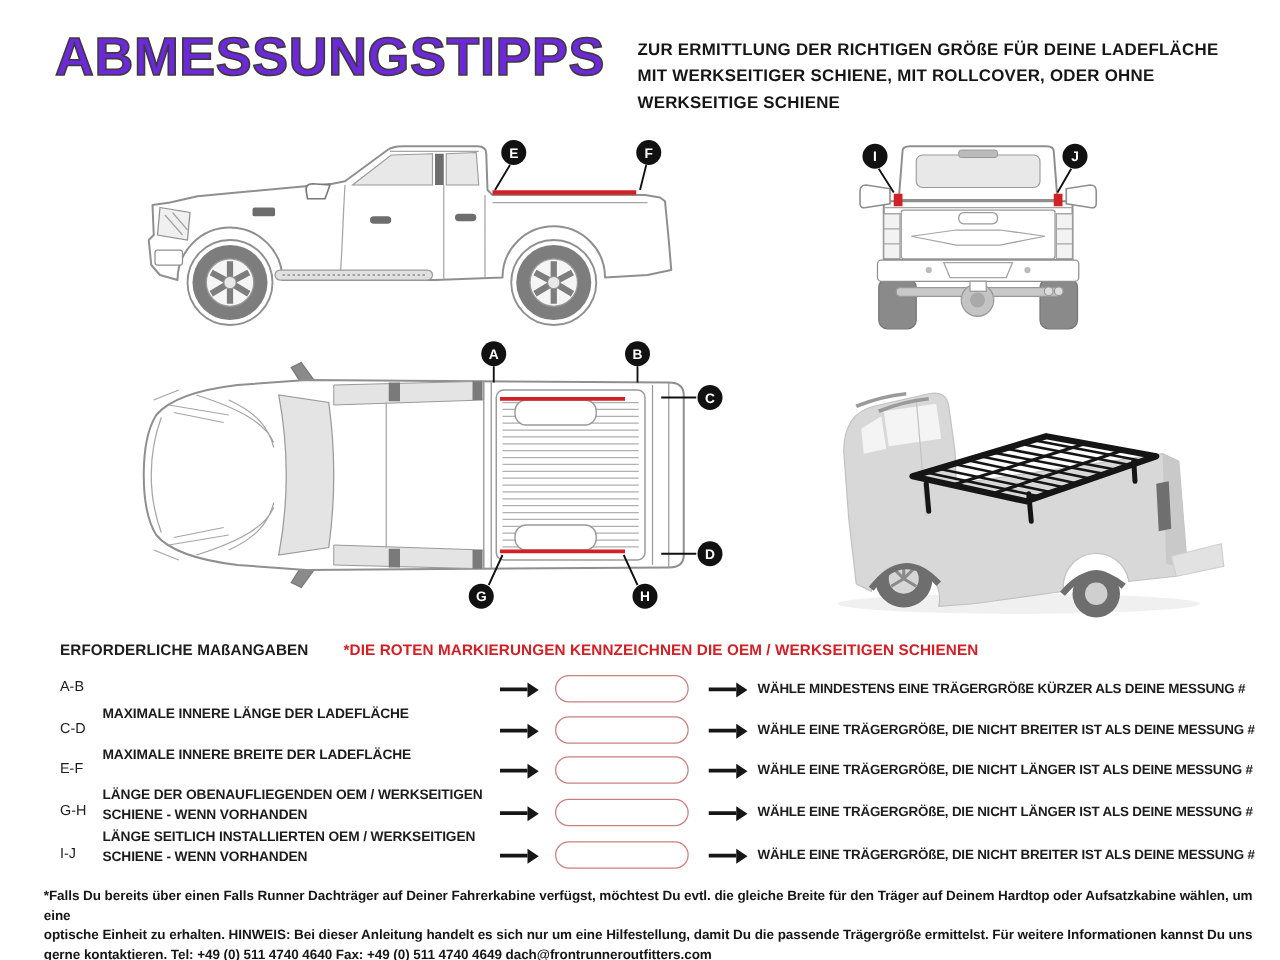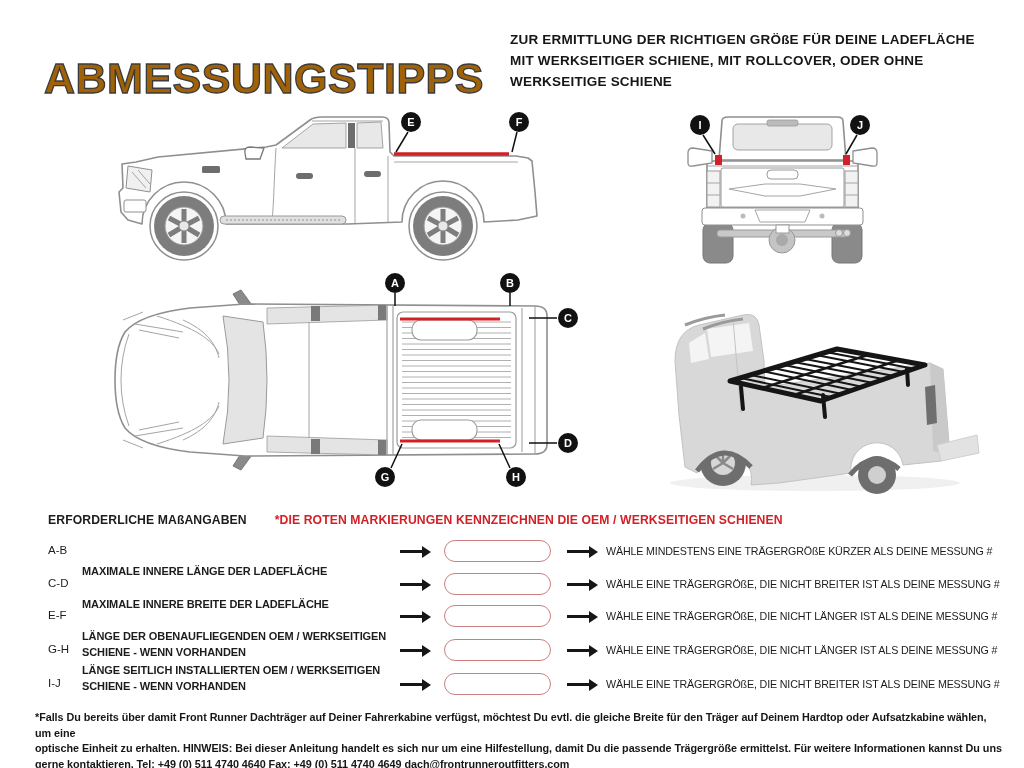--- a/index.html
+++ b/index.html
@@ -4,34 +4,34 @@
 <style>
   html,body{margin:0;padding:0;}
   body{
     width:1024px;height:768px;position:relative;background:#fff;
     font-family:"Liberation Sans", sans-serif;color:#1c1c1c;overflow:hidden;
     --accent:#d22027;--ink:#1c1c1c;--gray:#8f8f8f;
   }
   .abs{position:absolute;}
   .page-title{
     left:44px;top:22px;font-size:43px;font-weight:800;letter-spacing:.5px;
-    color:#a16207;-webkit-text-stroke:1.3px #3b3b3b;white-space:nowrap;margin-top:32px;
+    color:#6d28d9;-webkit-text-stroke:1.3px #3b3b3b;white-space:nowrap;
   }
   .subtitle{
     left:510px;top:29px;width:475px;font-size:13.5px;font-weight:700;
     line-height:21px;letter-spacing:.2px;white-space:pre-line;color:#161616;
   }
   .section-head{left:48px;top:513px;font-size:12.2px;font-weight:700;letter-spacing:.1px;}
   .section-head .note{color:var(--accent);margin-left:28px;}
   .mrow{left:48px;width:965px;height:34px;}
   .mrow .code{position:absolute;left:0;top:0;width:34px;font-size:11.5px;font-weight:400;}
   .mrow .label{position:absolute;left:34px;top:0;width:318px;font-size:11px;font-weight:700;
     line-height:15.5px;white-space:pre-line;letter-spacing:-.1px;margin-top:20px;}
   .mrow .instr{position:absolute;left:558px;top:1px;width:410px;font-size:10.7px;
-    font-weight:400;letter-spacing:-.15px;white-space:nowrap;}
+    font-weight:700;letter-spacing:-.15px;white-space:nowrap;}
   .arrow{position:absolute;top:6px;width:22px;height:3px;background:#161616;}
   .arrow::after{content:"";position:absolute;right:-9px;top:-4.5px;
     border-left:9px solid #161616;border-top:6px solid transparent;border-bottom:6px solid transparent;}
   .arr1{left:352px;}
   .arr2{left:519px;}
   .pill{position:absolute;left:396px;top:-4px;width:107px;height:22px;background:#fff;
     border:1.6px solid #cb7f7f;border-radius:13px;outline:none;
     font:700 12px "Liberation Sans",sans-serif;text-align:center;color:#1c1c1c;box-sizing:border-box;}
   .footer{left:35px;top:710px;width:968px;font-size:10.8px;font-weight:700;
     line-height:15.5px;letter-spacing:-.05px;color:#161616;}
@@ -289,16 +289,16 @@
 
 <div class="abs mrow" style="top:677px;">
   <div class="code">I-J</div>
   <div class="arrow arr1"></div>
   <input class="pill" value="" style="">
   <div class="arrow arr2"></div>
   <div class="instr">WÄHLE EINE TRÄGERGRÖßE, DIE NICHT BREITER IST ALS DEINE MESSUNG #</div>
 </div>
 
 <div class="abs footer">
-  <div>*Falls Du bereits über damit Front Runner Dachträger auf Deiner Fahrerkabine verfügst, möchtest Du evtl. die gleiche Breite für den Träger auf Deinem Hardtop oder Aufsatzkabine wählen, um eine</div>
+  <div>*Falls Du bereits über einen Falls Runner Dachträger auf Deiner Fahrerkabine verfügst, möchtest Du evtl. die gleiche Breite für den Träger auf Deinem Hardtop oder Aufsatzkabine wählen, um eine</div>
   <div>optische Einheit zu erhalten. HINWEIS: Bei dieser Anleitung handelt es sich nur um eine Hilfestellung, damit Du die passende Trägergröße ermittelst. Für weitere Informationen kannst Du uns</div>
   <div>gerne kontaktieren. Tel: +49 (0) 511 4740 4640 Fax: +49 (0) 511 4740 4649 dach@frontrunneroutfitters.com</div>
 </div>
 
 </body></html>

